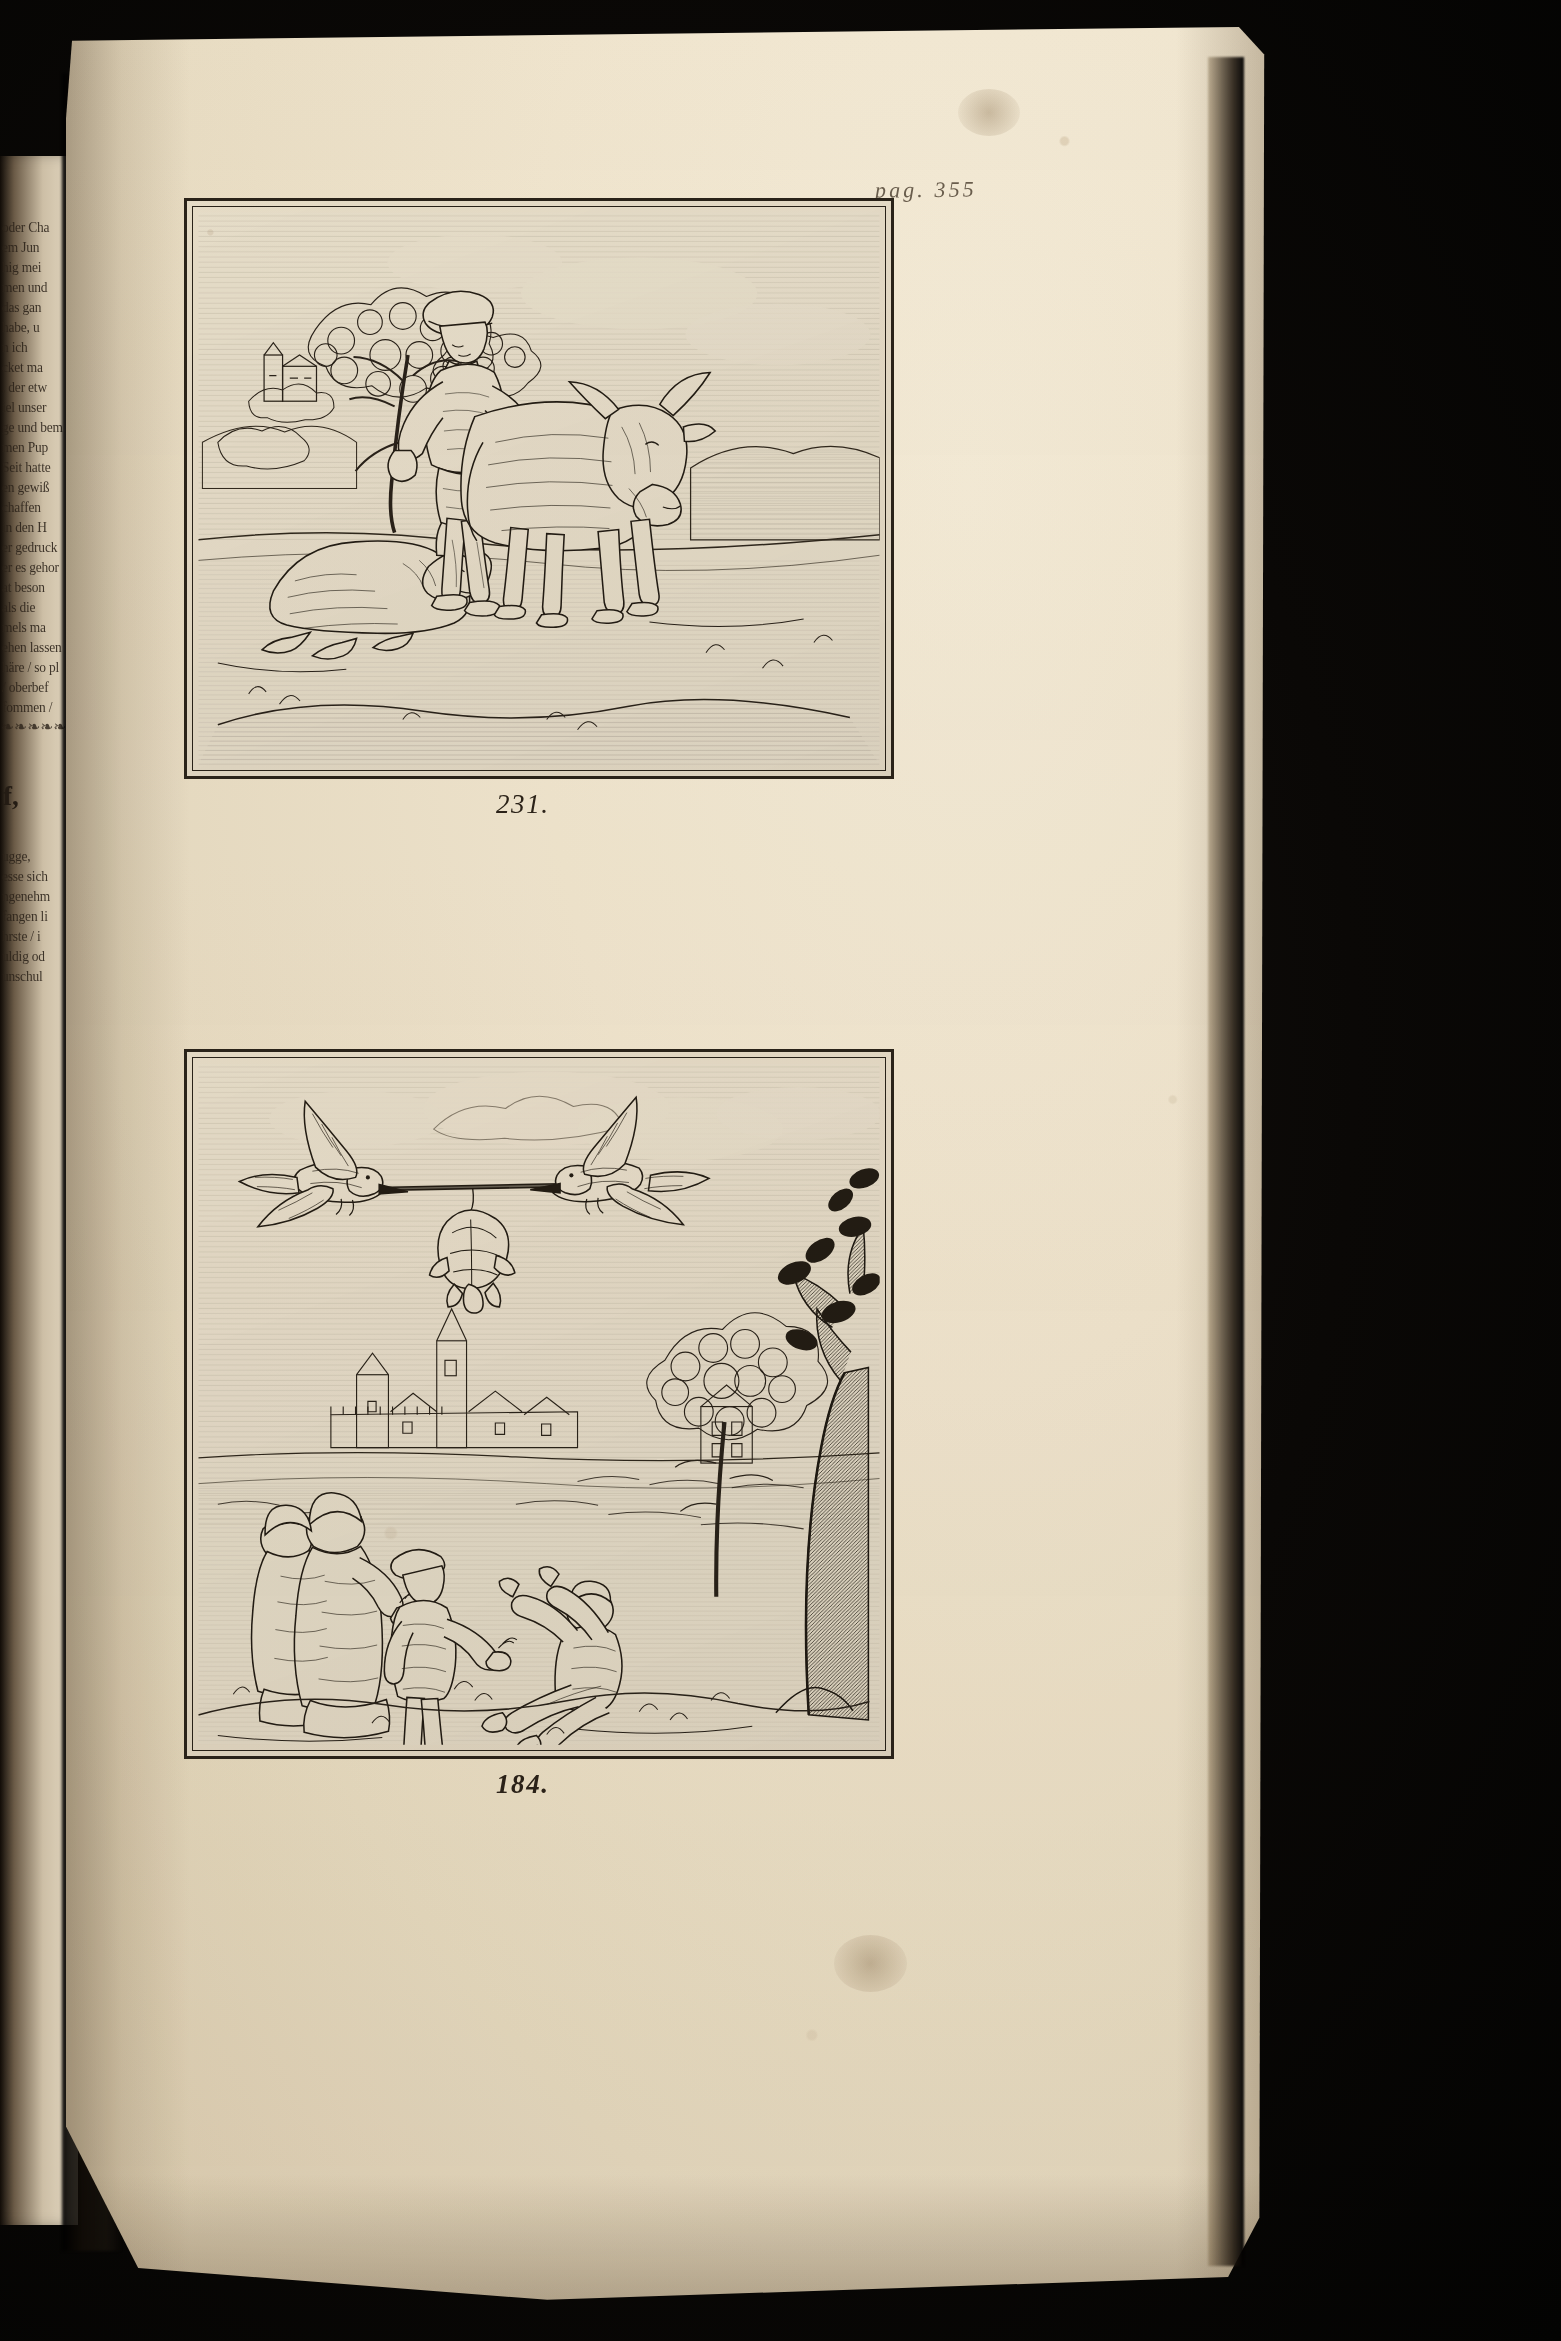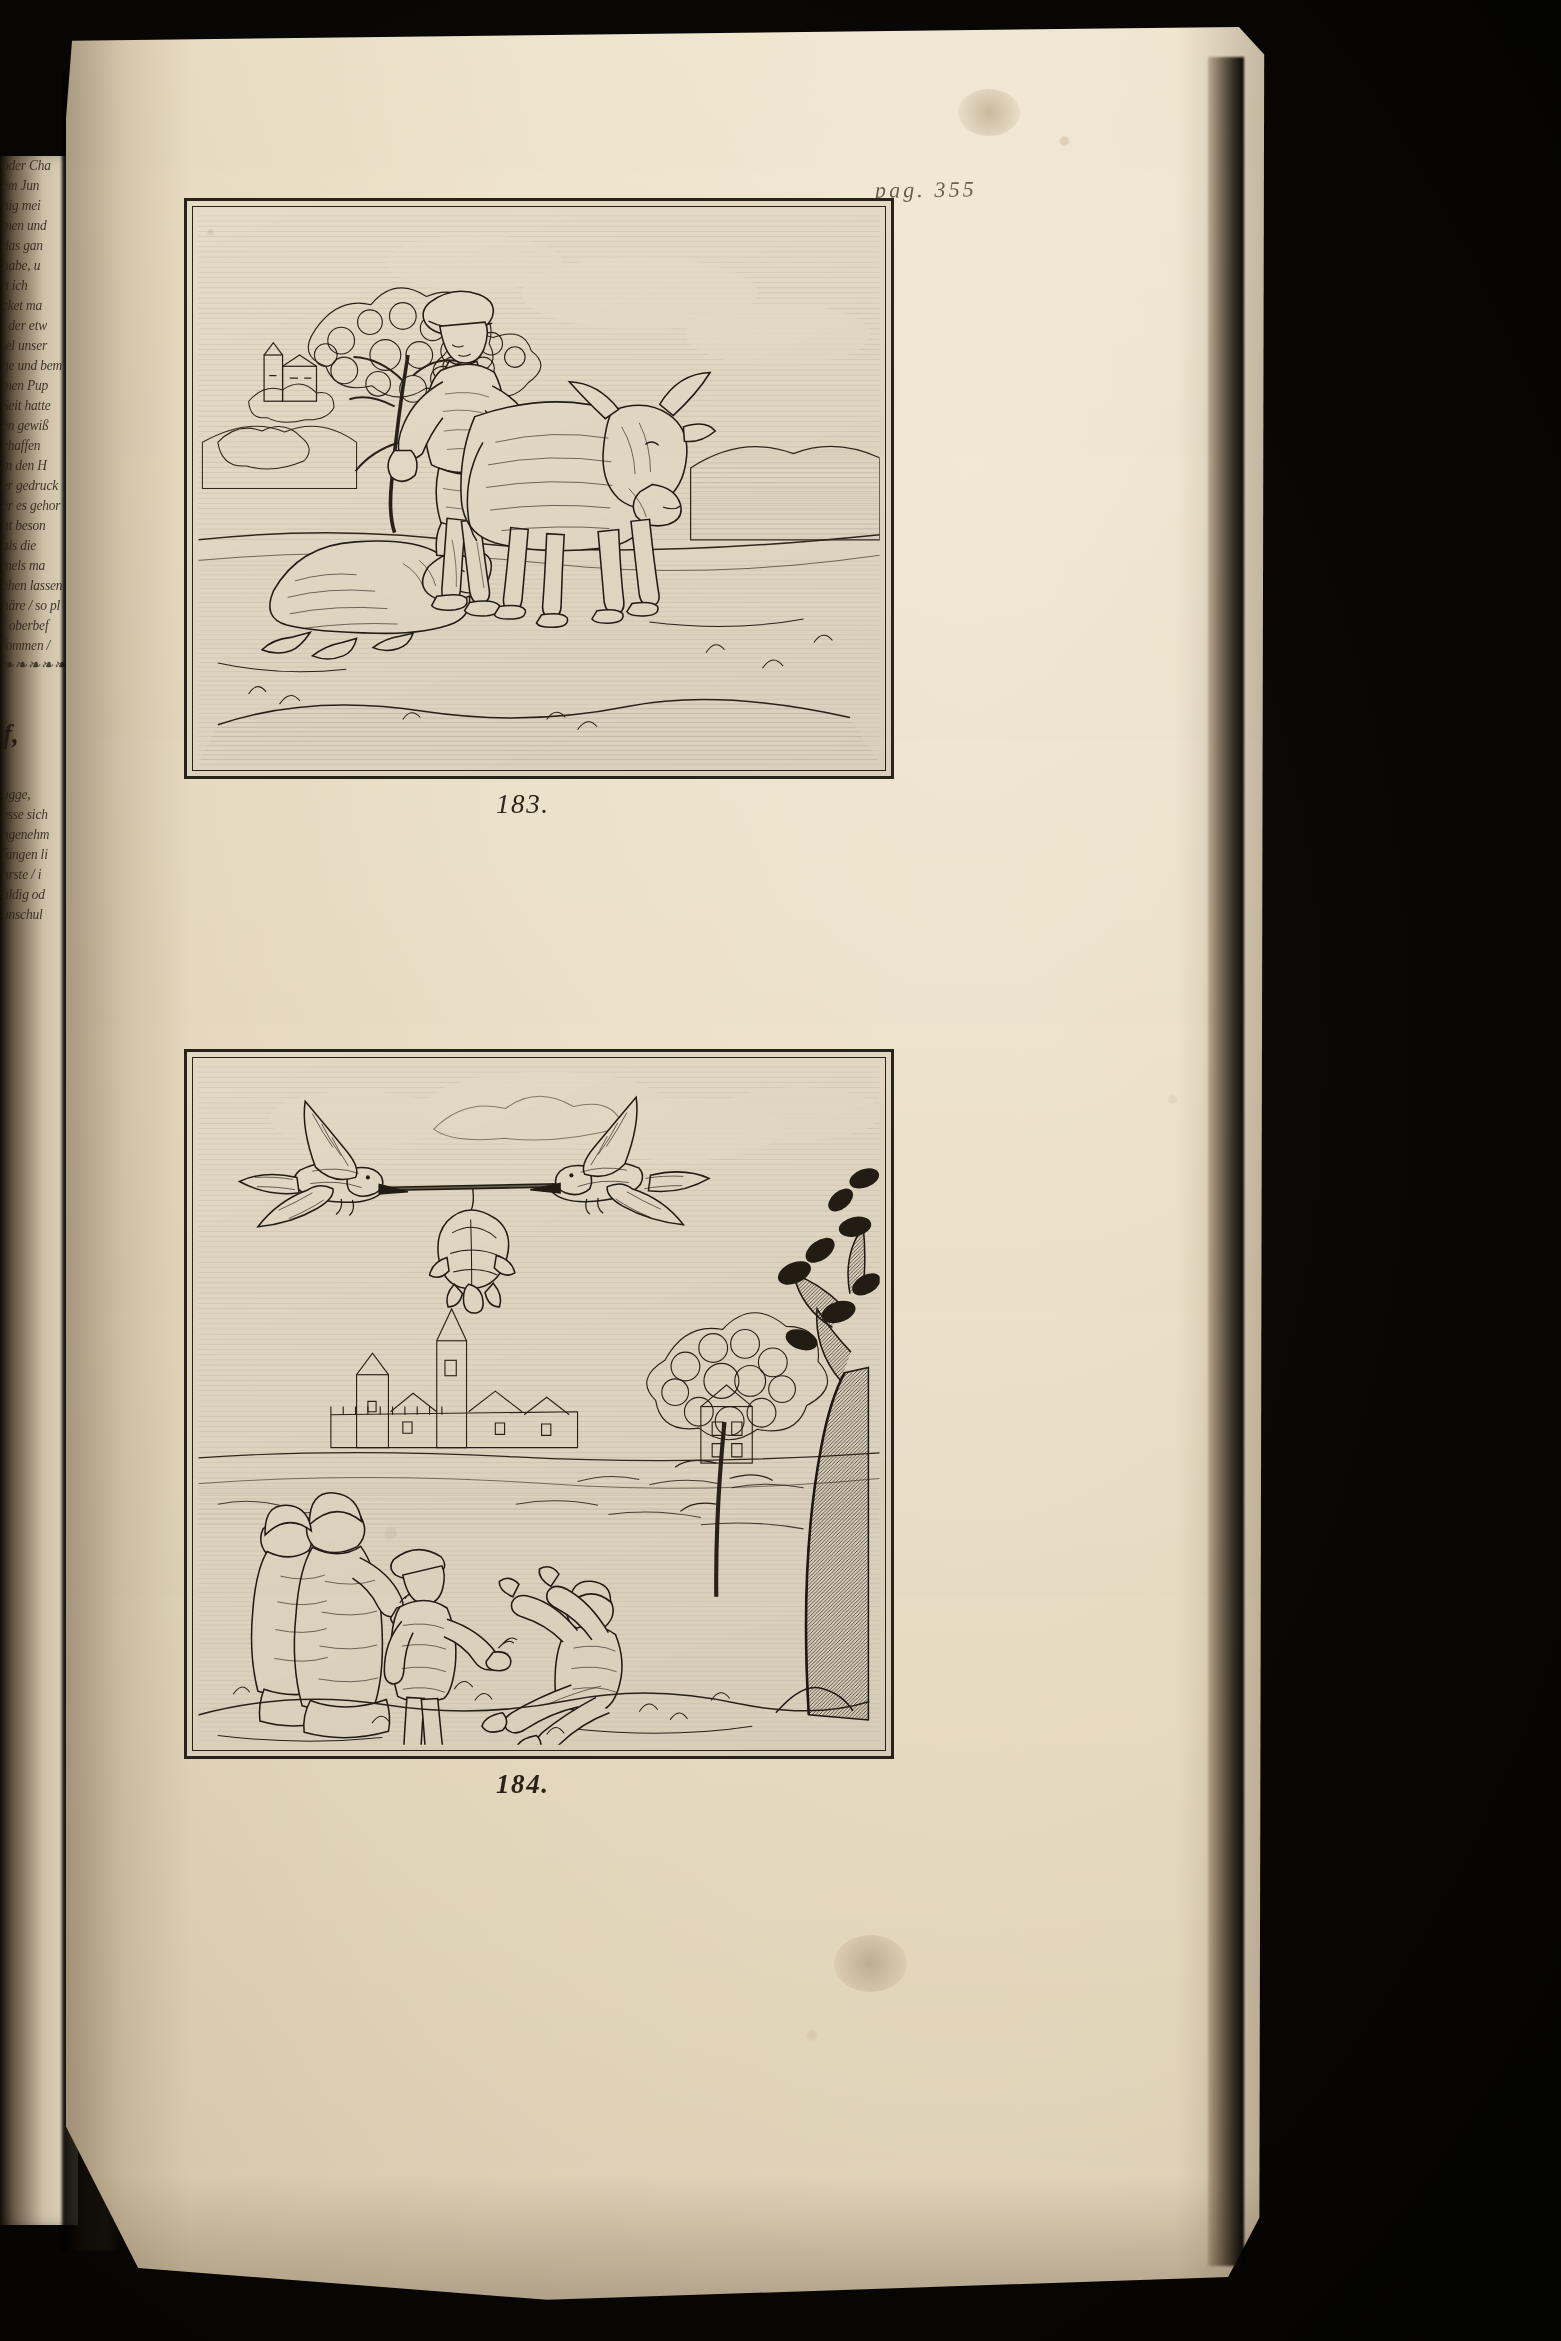--- a/index.html
+++ b/index.html
@@ -32,22 +32,22 @@
     height: 2069px;
     background: linear-gradient(90deg, #120d08 0%, #6a5a46 18%, #cdbfa6 55%, #e7dcc6 100%);
     box-shadow: inset -9.3px 0 14.5px -5.2px rgba(0,0,0,0.55);
     overflow: hidden;
   }
   .left-text {
     position: absolute;
     left: 0;
     top: 0;
     width: 78px;
+    padding-top: 62px;
     box-sizing: border-box;
-    font-style: italic;
   }
   .left-text .ln {
     font-family: "Liberation Serif", serif;
     font-size: 14px;
     line-height: 20px;
     color: #2b2219;
     white-space: nowrap;
     padding-left: 2.1px;
     opacity: 0.88;
     letter-spacing: -0.2px;
@@ -458,21 +458,21 @@
 
             <g stroke-width="1.6" opacity="0.75" fill="none">
               <path d="M600 470 q110 -26 220 -8 M586 514 q120 -24 240 -6 M582 558 q124 -20 246 -4 M590 602 q120 -16 234 -4 M612 642 q110 -12 210 -4 M846 440 q24 40 26 92 M880 432 q22 44 22 96 M860 560 q26 28 34 56"></path>
             </g>
           </g>
 
         </g>
       </svg>
       <div class="inner-rule"></div>
     </div>
-    <div class="plate-caption cap-1">183.</div>
+    <div class="plate-caption cap-1">231.</div>
 
     <div class="plate plate-2">
       <svg viewBox="0 0 1370 1370" preserveAspectRatio="none">
         <defs>
           <pattern id="skyHatch2" width="10" height="10" patternUnits="userSpaceOnUse">
             <path d="M0 9 H10" stroke="#3a2f22" stroke-width="0.7" opacity="0.45"></path>
           </pattern>
           <pattern id="groundHatch2" width="9" height="9" patternUnits="userSpaceOnUse">
             <path d="M0 8 H9" stroke="#352b1f" stroke-width="0.8" opacity="0.35"></path>
           </pattern>

